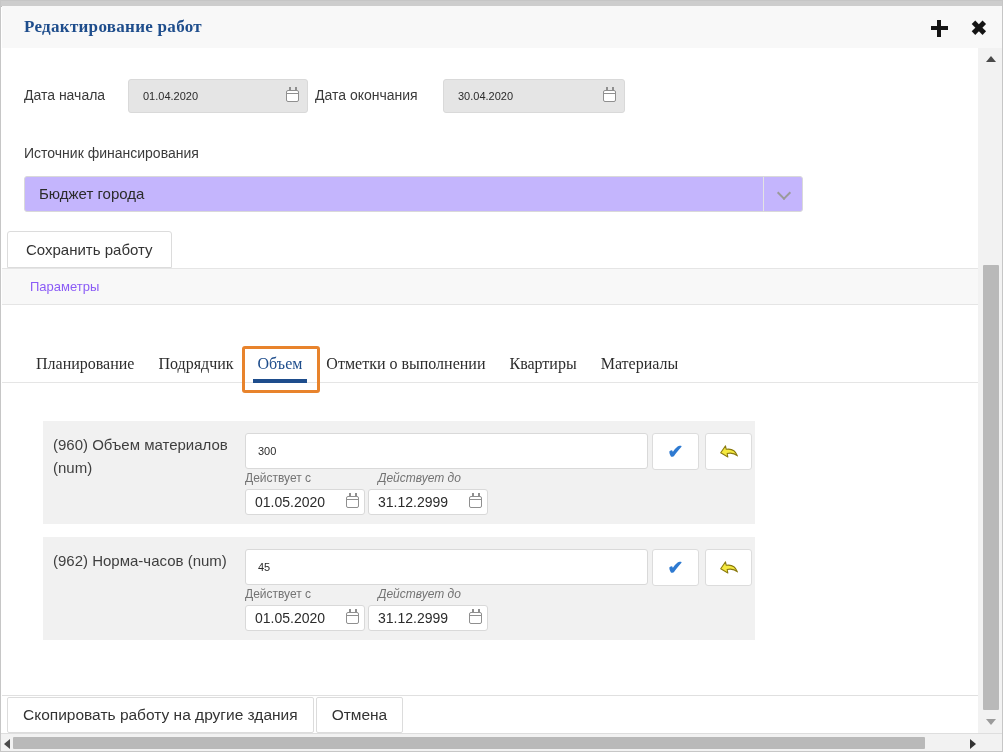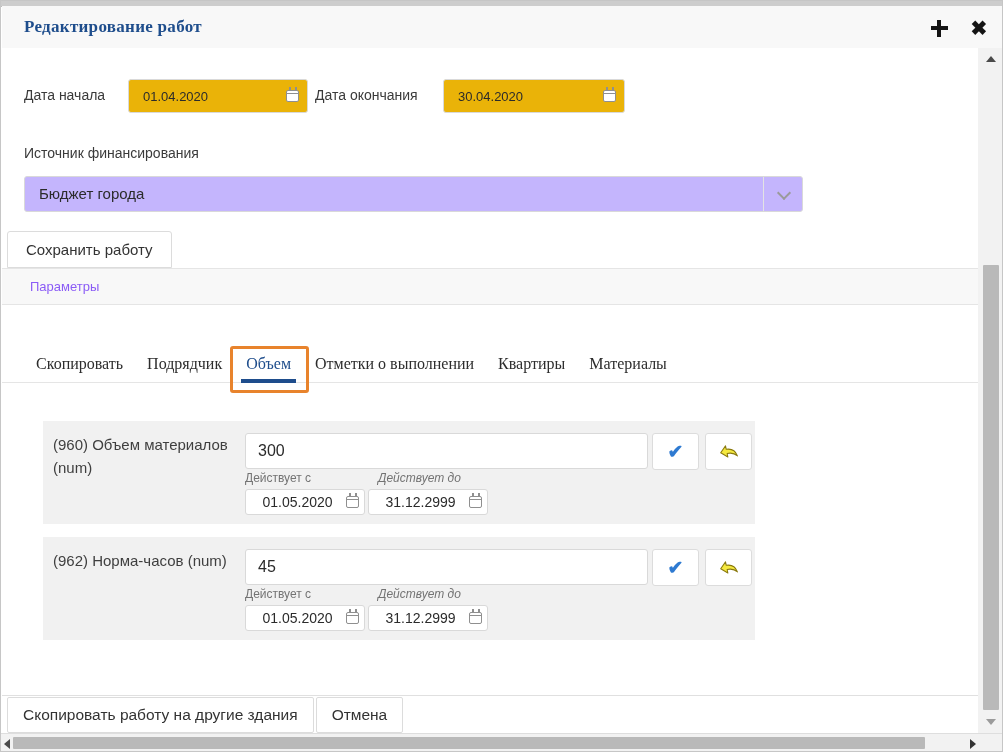--- a/index.html
+++ b/index.html
@@ -20,22 +20,22 @@
   .plus-shape{position:relative;width:17px;height:17px;}
   .plus-shape::before,.plus-shape::after{content:"";position:absolute;background:#141414;}
   .plus-shape::before{left:6.5px;top:0;width:4px;height:17px;}
   .plus-shape::after{top:6.5px;left:0;width:17px;height:4px;}
   .hdr-close{right:12px;font-size:20px;font-weight:bold;color:#141414;line-height:1;}
 
   
   .dlg-body{position:absolute;top:48px;left:2px;width:976px;bottom:19px;background:#fff;border-right:1px solid #e3e3e3;}
 
   .fld-label{position:absolute;font-size:14px;color:#3a3a3a;}
-  .txt-input{position:absolute;height:34px;border:1px solid #d9d9d9;border-radius:3px;background:#eab308;box-sizing:border-box;
-    font-family:"Liberation Sans", sans-serif;font-size:13px;color:#2b2b2b;padding:0 30px 0 14px;outline:none;width:100%;}
+  .txt-input{position:absolute;height:34px;border:1px solid #d9d9d9;border-radius:3px;background:#e5e5e5;box-sizing:border-box;
+    font-family:"Liberation Sans", sans-serif;font-size:11px;color:#2b2b2b;padding:0 30px 0 14px;outline:none;width:100%;}
   .input-wrap{position:absolute;height:34px;}
   .input-wrap input{width:100%;height:100%;}
 
   
   .cal-icon{position:absolute;right:9px;top:50%;margin-top:-6px;width:13px;height:12px;border:1.5px solid #8f8f8f;
     border-radius:2px;box-sizing:border-box;background:#fff;cursor:pointer;}
   .cal-icon::before{content:"";position:absolute;top:-4px;left:1.5px;width:2px;height:3px;background:#8f8f8f;box-shadow:6px 0 0 #8f8f8f;}
   .cal-icon::after{content:"";position:absolute;top:1.5px;left:0;right:0;height:1.5px;background:#8f8f8f;}
 
   
@@ -62,34 +62,34 @@
   .tab.active .tab-underline{position:absolute;left:-5px;right:-5px;bottom:-10px;height:4px;background:#1e4d8c;}
   .annotation-box{position:absolute;left:-16px;right:-18px;top:-9px;bottom:-20px;border:3px solid #e8832c;border-radius:3px;pointer-events:none;}
 
   
   .param-row{position:absolute;left:41px;width:712px;height:103px;background:#f1f1f1;}
   .param-row.r1{top:373px;}
   .param-row.r2{top:489px;}
   .param-label{position:absolute;left:10px;top:12px;width:196px;font-size:15px;line-height:1.55;color:#3f3f3f;}
   .param-input-wrap{position:absolute;left:202px;top:12px;width:403px;height:36px;}
   .param-input-wrap input{position:absolute;inset:0;border:1px solid #d9d9d9;border-radius:3px;box-sizing:border-box;
-    font-family:"Liberation Sans", sans-serif;font-size:16px;color:#2b2b2b;padding:0 12px;outline:none;}
+    font-family:"Liberation Sans", sans-serif;font-size:11px;color:#2b2b2b;padding:0 12px;outline:none;}
   .icon-btn{position:absolute;top:12px;width:47px;height:37px;background:#fff;border:1px solid #dcdcdc;border-radius:3px;
     box-sizing:border-box;display:flex;align-items:center;justify-content:center;cursor:pointer;}
   .btn-confirm{left:609px;color:#2e7ad1;font-size:19px;font-weight:bold;}
   .btn-undo{left:662px;}
   .btn-undo svg{transform:rotate(-12deg);}
   .mini-label{position:absolute;top:50px;font-size:12px;color:#737373;}
   .mini-label.from{left:202px;}
   .mini-label.to{left:335px;font-style:italic;}
   .mini-input-wrap{position:absolute;top:68px;width:120px;height:26px;}
   .mini-input-wrap.from{left:202px;}
   .mini-input-wrap.to{left:325px;}
   .mini-input-wrap input{position:absolute;inset:0;border:1px solid #d9d9d9;border-radius:3px;box-sizing:border-box;
-    font-family:"Liberation Sans", sans-serif;font-size:14px;color:#2b2b2b;padding:0 24px 0 9px;outline:none;text-align:center;}
+    font-family:"Liberation Sans", sans-serif;font-size:14px;color:#2b2b2b;padding:0 24px 0 9px;outline:none;}
   .mini-input-wrap .cal-icon{right:6px;}
 
   
   .footer-sep{position:absolute;left:0;right:0;top:647px;border-top:1px solid #e0e0e0;}
   .footer-btns{position:absolute;left:5px;top:649px;display:flex;gap:2px;}
   .footer-btns .btn{height:36px;line-height:34px;padding:0 15px;font-size:15.5px;}
 
   
   .vscroll{position:absolute;top:48px;right:0;width:25px;bottom:19px;background:#f2f2f2;}
   .vscroll .thumb{position:absolute;left:5px;width:16px;top:217px;height:445px;background:#b9b9b9;border-radius:1px;cursor:pointer;}
@@ -138,21 +138,21 @@
   </div>
 
   <div class="btn btn-save">Сохранить работу</div>
 
   <div class="params-bar">
     <span>Параметры</span>
   </div>
 
   <div class="tabs">
     <div class="tab">
-      <span>Скопировать</span>
+      <span>Планирование</span>
     </div>
     <div class="tab">
       <span>Подрядчик</span>
     </div>
     <div class="tab active">
       <span>Объем</span>
       <span class="tab-underline"></span>
       <span class="annotation-box"></span>
     </div>
     <div class="tab">

